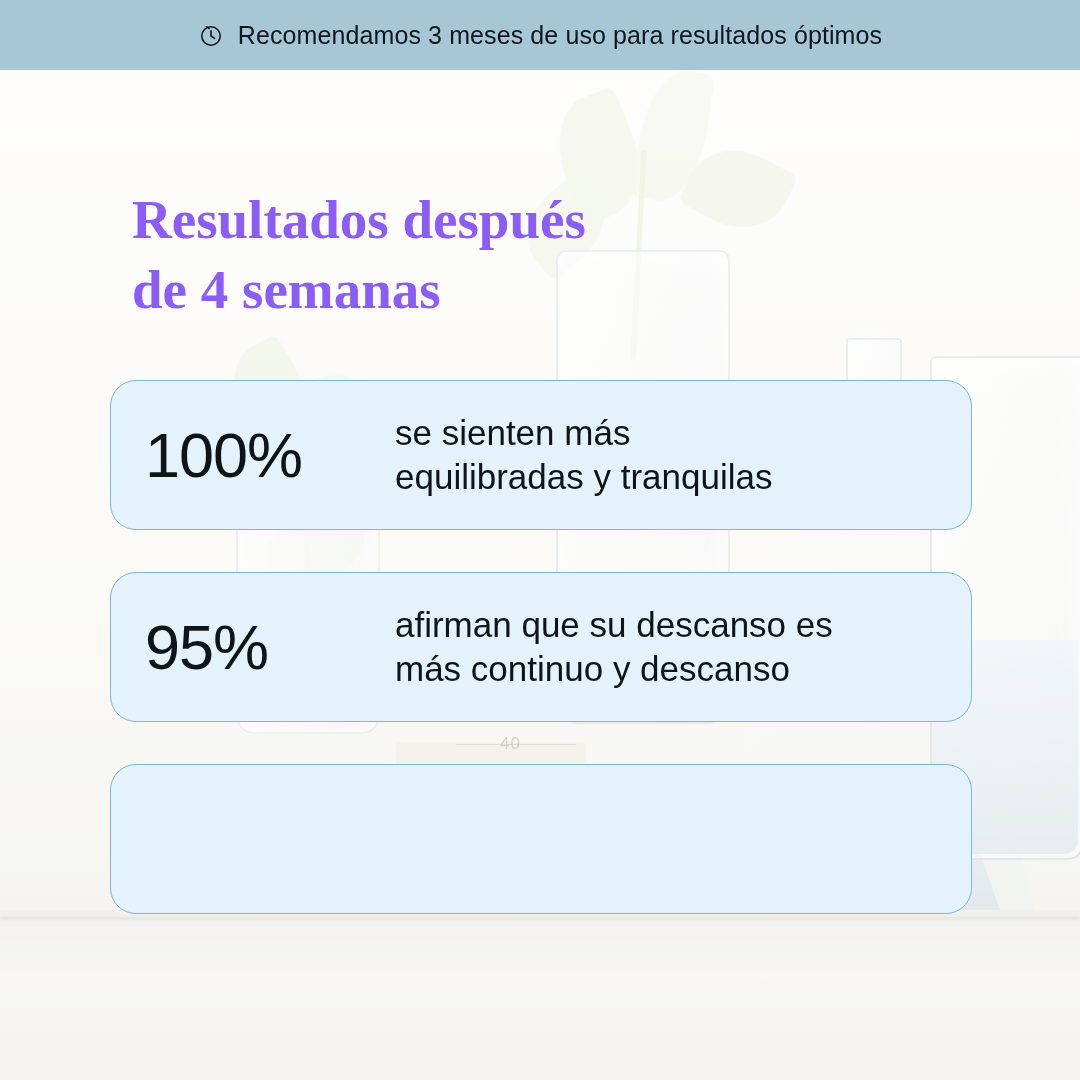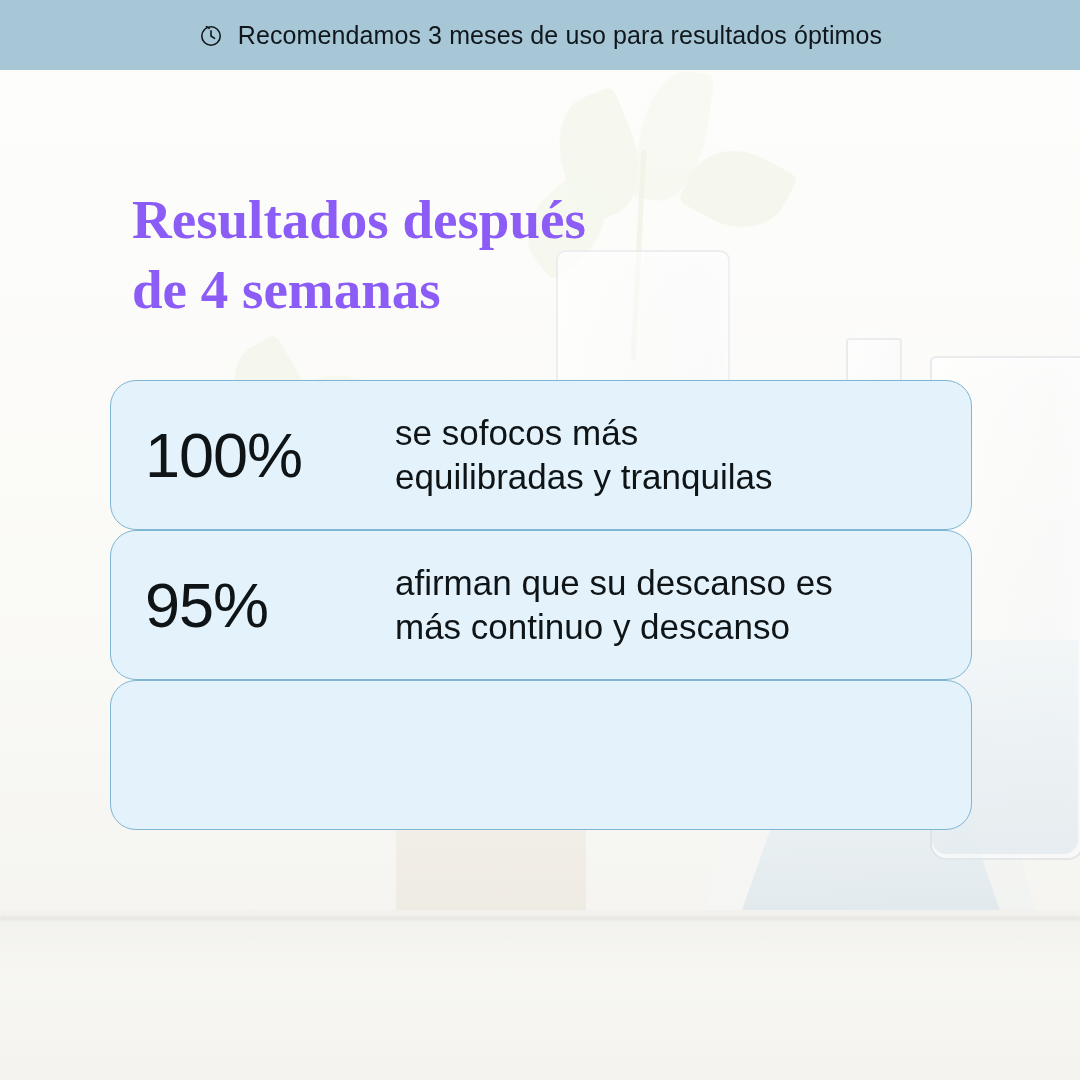--- a/index.html
+++ b/index.html
@@ -196,20 +196,21 @@
   .cards {
     position: absolute;
     left: 110px;
     top: 380px;
     width: 862px;
   }
   .card {
     position: relative;
     box-sizing: border-box;
     height: 150px;
+    margin-bottom: 42px;
     background: #e4f3fb;
     border: 1.5px solid #7fb6d4;
     border-radius: 26px;
     display: flex;
     align-items: center;
     padding: 0 26px 0 34px;
   }
   .card:last-child { margin-bottom: 0; }
   .card-value {
     font-size: 63px;
@@ -278,21 +279,21 @@
   <h1 class="headline">
     <span class="line">Resultados después</span>
     <span class="line">de 4 semanas</span>
   </h1>
 
   <div class="cards">
 
     <div class="card">
       <div class="card-value">100%</div>
       <div class="card-label">
-        <span class="line">se sofocos más</span>
+        <span class="line">se sienten más</span>
         <span class="line">equilibradas y tranquilas</span>
       </div>
     </div>
 
     <div class="card">
       <div class="card-value">95%</div>
       <div class="card-label">
         <span class="line">afirman que su descanso es</span>
         <span class="line">más continuo y descanso</span>
       </div>

